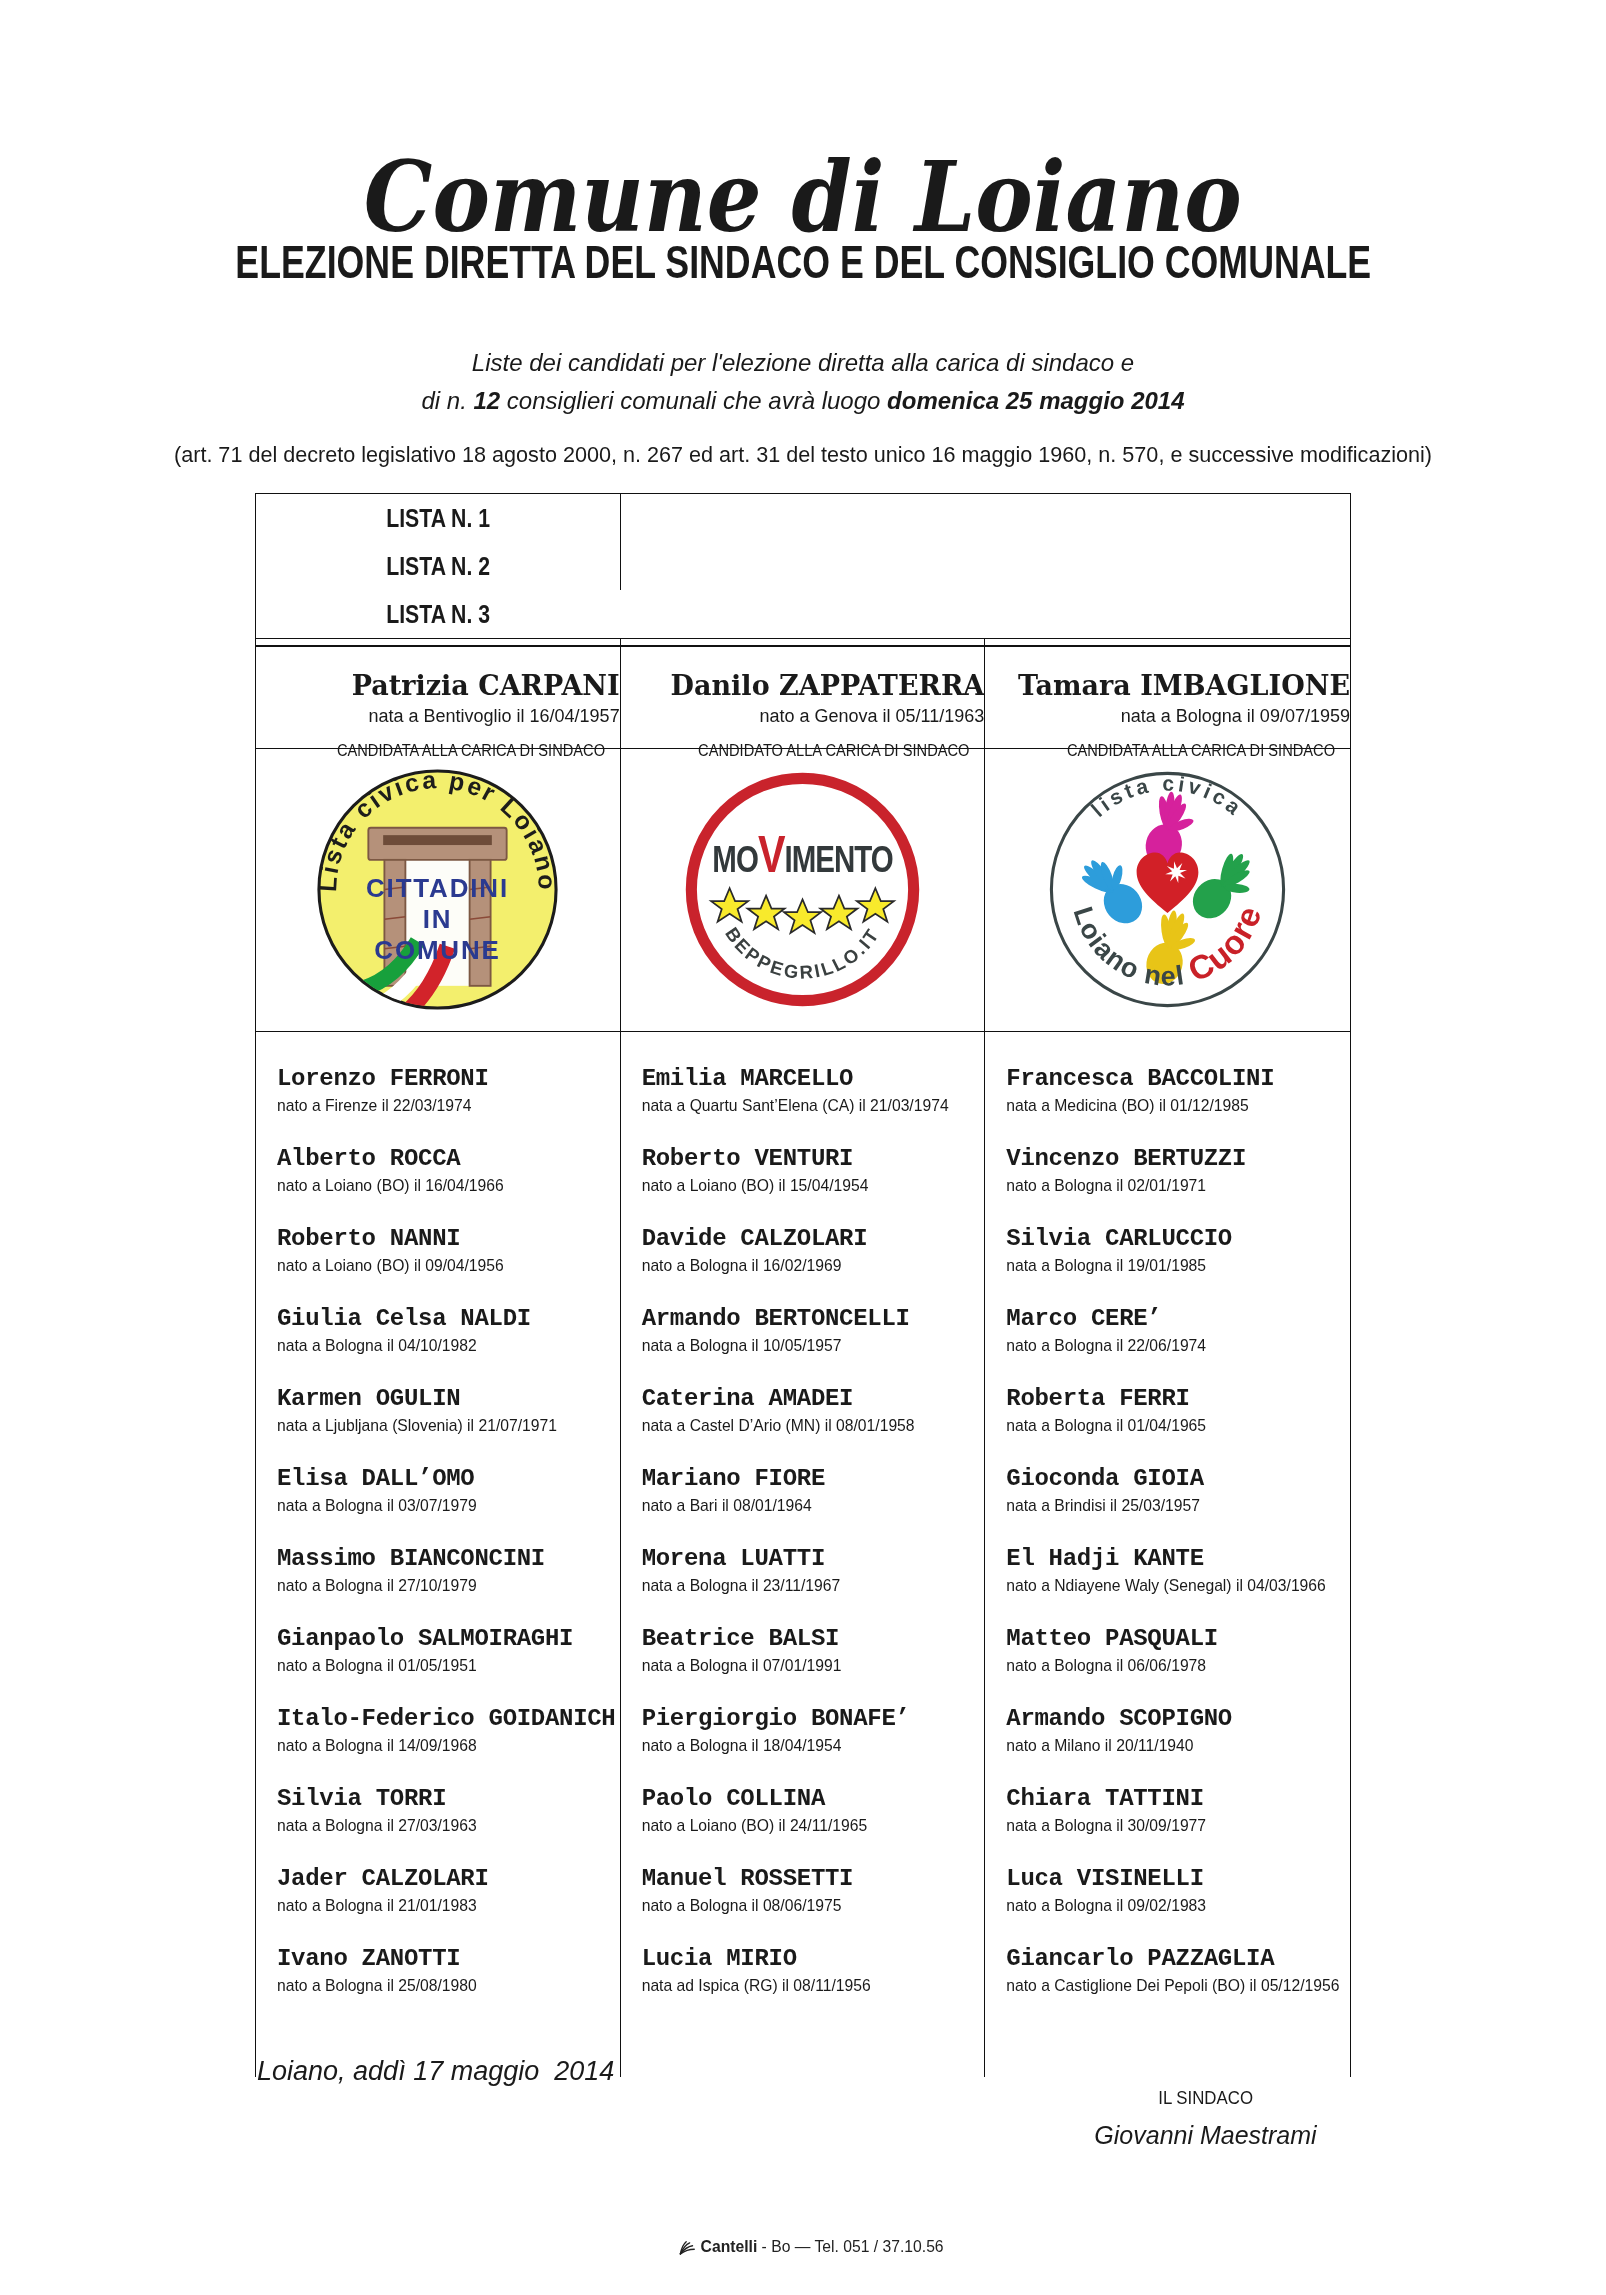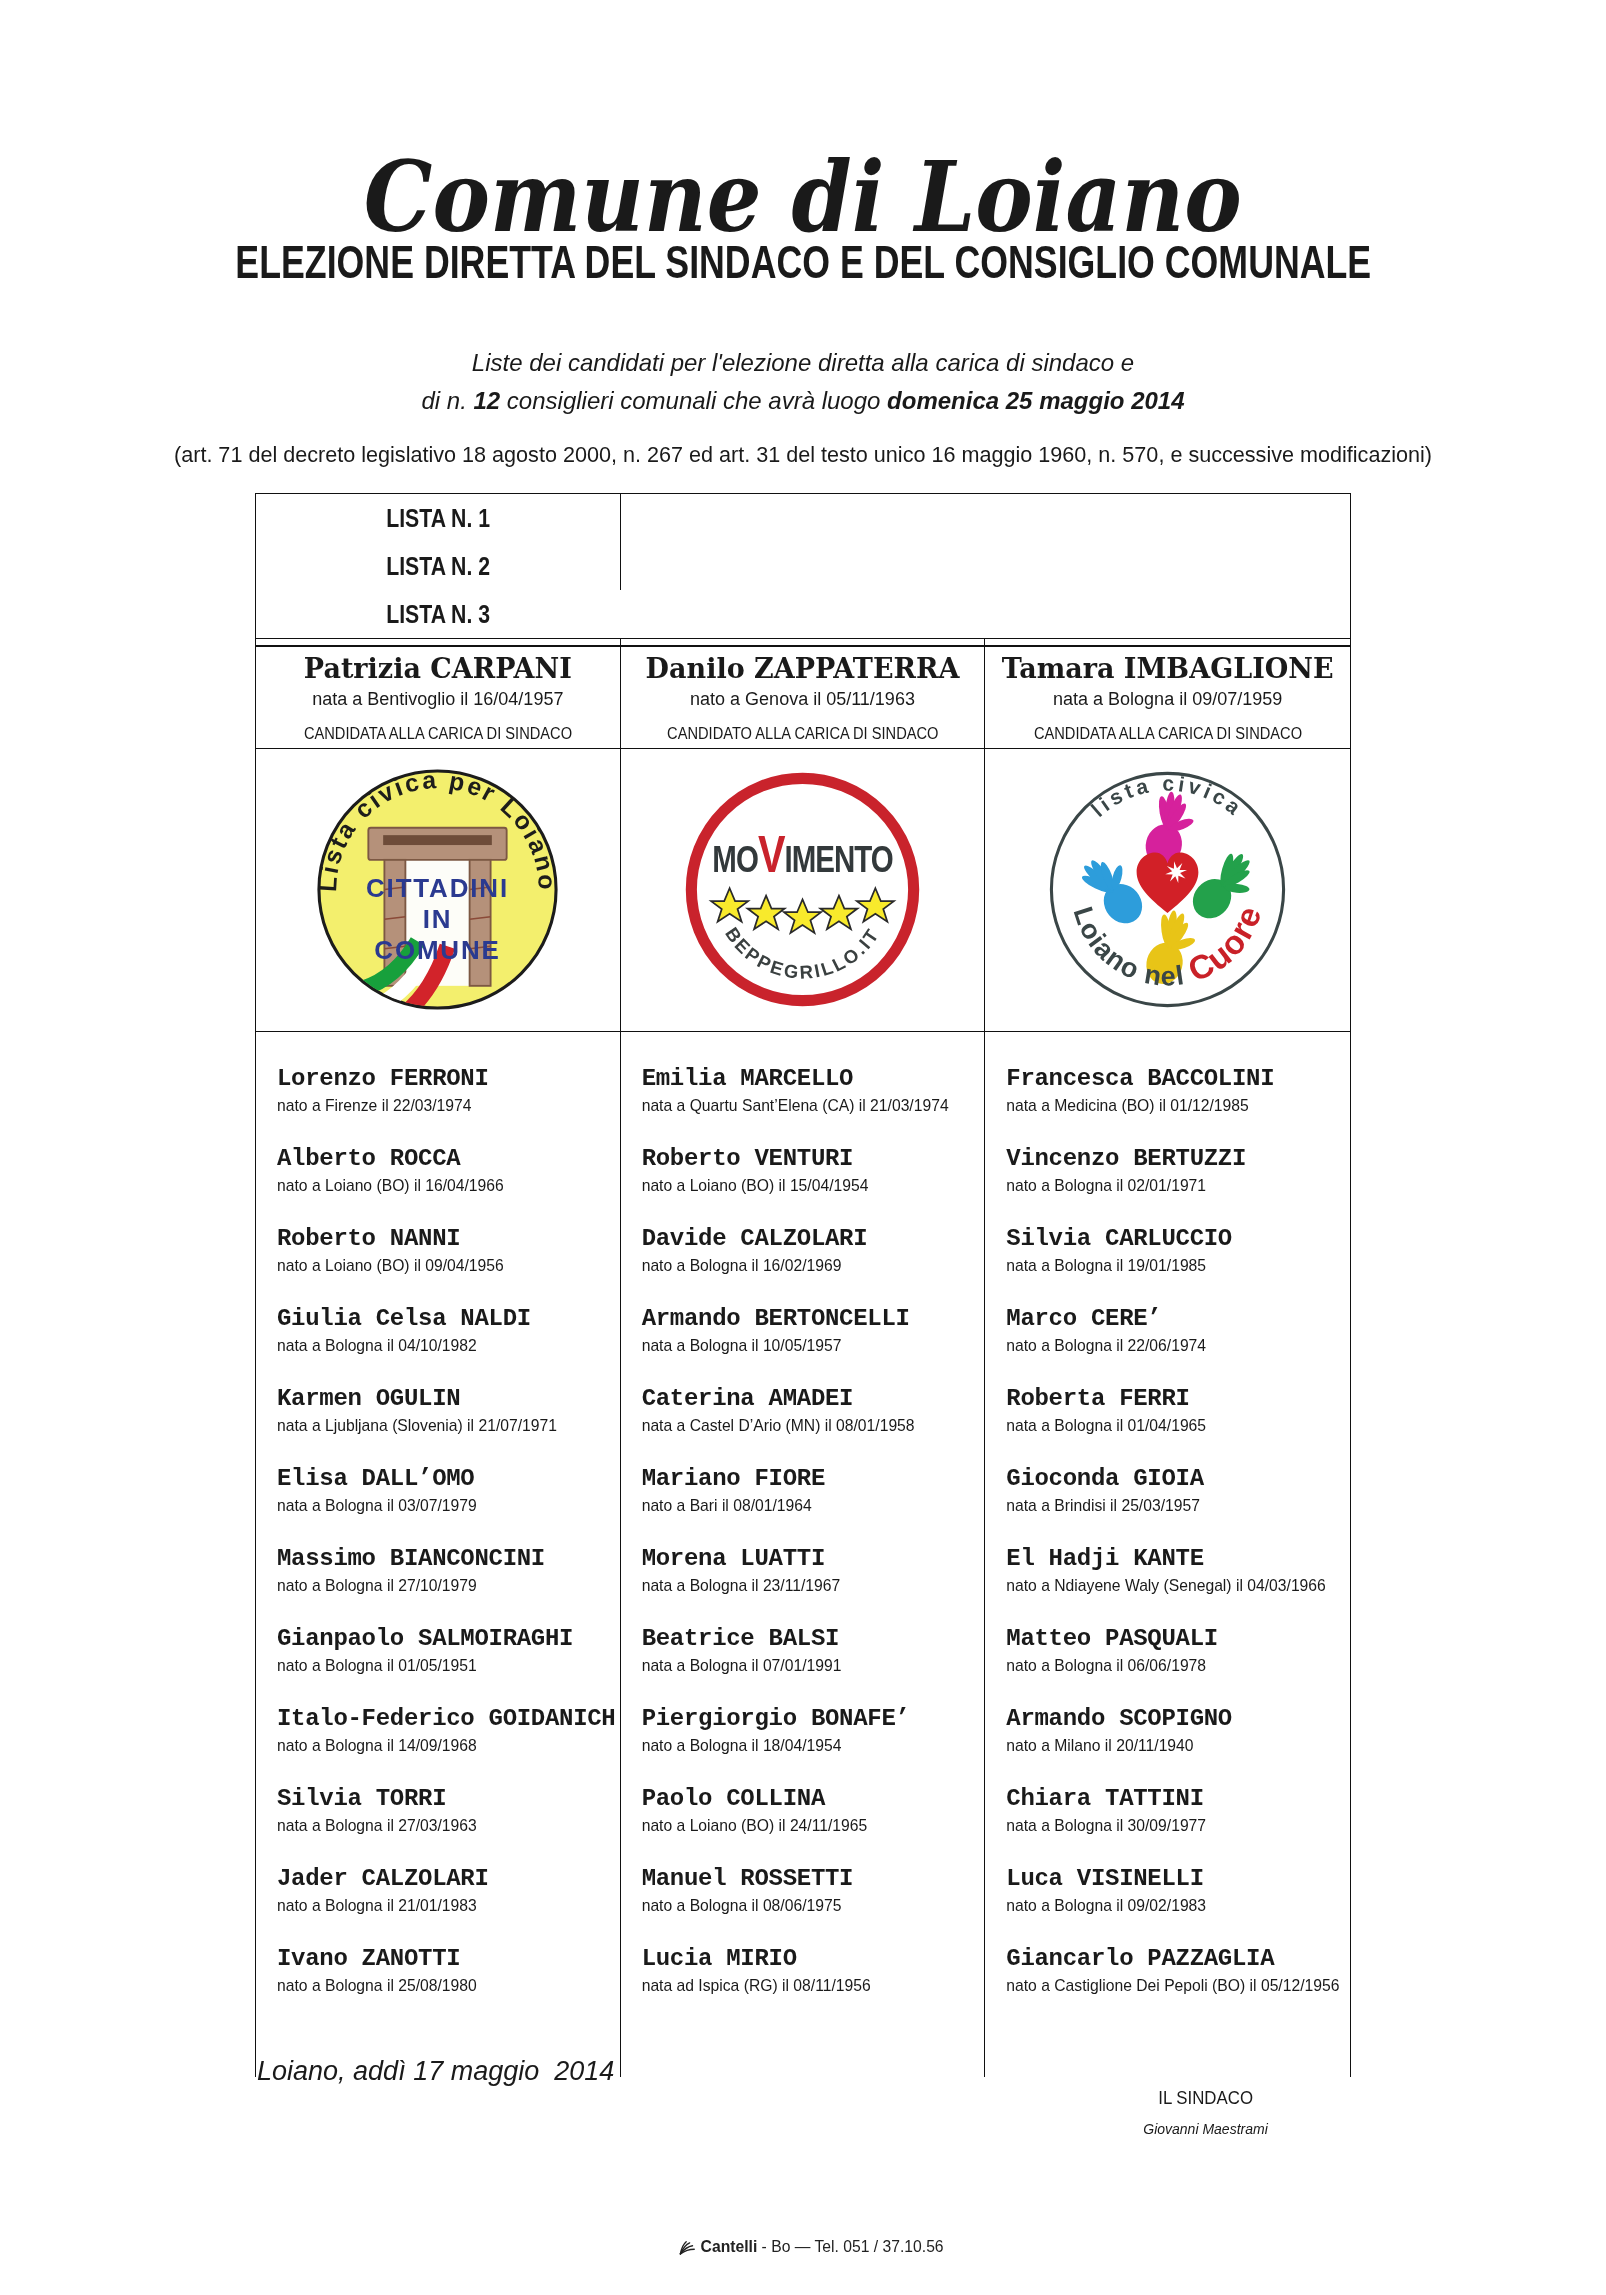--- a/index.html
+++ b/index.html
@@ -24,41 +24,41 @@
   .trow{display:flex;}
   .cell{width:33.3333%;box-sizing:border-box;border-right:1.7px solid #111;position:relative;}
   .cell:last-child{border-right:none;}
   .thead{border-bottom:1.2px solid #111;flex-direction:column;}
   .thead .cell{height:48px;display:flex;align-items:center;justify-content:center;}
   .header-label{display:inline-block;font-weight:bold;font-size:25px;
                 transform:scaleX(.85);transform-origin:center;white-space:nowrap;}
   .tspacer{border-bottom:2.9px solid #111;}
   .tspacer .cell{height:5.8px;}
   .tmayor{border-bottom:1.7px solid #111;}
-  .tmayor .cell{height:101px;text-align:center;padding-top:8px;}
+  .tmayor .cell{height:101px;text-align:right;padding-top:25px;}
   .mname{font-family:"DejaVu Serif",serif;font-weight:bold;font-size:27px;line-height:1.05;white-space:nowrap;}
   .mbirth{font-size:18px;margin-top:5.8px;}
   .mrole{margin-top:14px;}
   .mrole span{display:inline-block;font-size:16.3px;transform:scaleX(.9);transform-origin:center;white-space:nowrap;}
   .tlogo{border-bottom:1.7px solid #111;}
   .tlogo .cell{height:282px;display:flex;align-items:center;justify-content:center;}
   svg.logo{width:247px;height:247px;}
   svg{font-family:"Liberation Sans",sans-serif;}
   .tlist .cell{height:1045px;padding:34px 8.2px 0 21px;}
   .entry{height:80px;}
   .cname{font-family:Liberation Mono, monospace;font-weight:bold;font-size:24px;
          letter-spacing:-0.3px;white-space:nowrap;line-height:1.05;}
   .cbirth{font-size:15.7px;margin-top:5.8px;white-space:nowrap;}
 
   
   .place-date{position:absolute;top:2056px;left:257px;font-style:italic;font-size:27px;white-space:pre;}
   .sig-role{position:absolute;top:2087px;left:1083px;width:245px;text-align:center;}
   .sig-role span{display:inline-block;font-size:18.7px;transform:scaleX(.9);white-space:nowrap;}
   .sig-name{position:absolute;top:2121px;left:1080px;width:251px;text-align:center;
-            font-style:italic;font-size:14px;white-space:nowrap;}
+            font-style:italic;font-size:25px;white-space:nowrap;}
   .printer{position:absolute;top:2238px;left:8px;width:100%;text-align:center;font-size:15.7px;color:#222;}
   .printer b{font-weight:bold;}
   .printer svg{vertical-align:-2.9px;margin-right:4.7px;}
 </style>
 </head>
 <body>
 
 <div class="page">
 
   <h1 class="title"><span class="squeeze">Comune di Loiano</span></h1>

